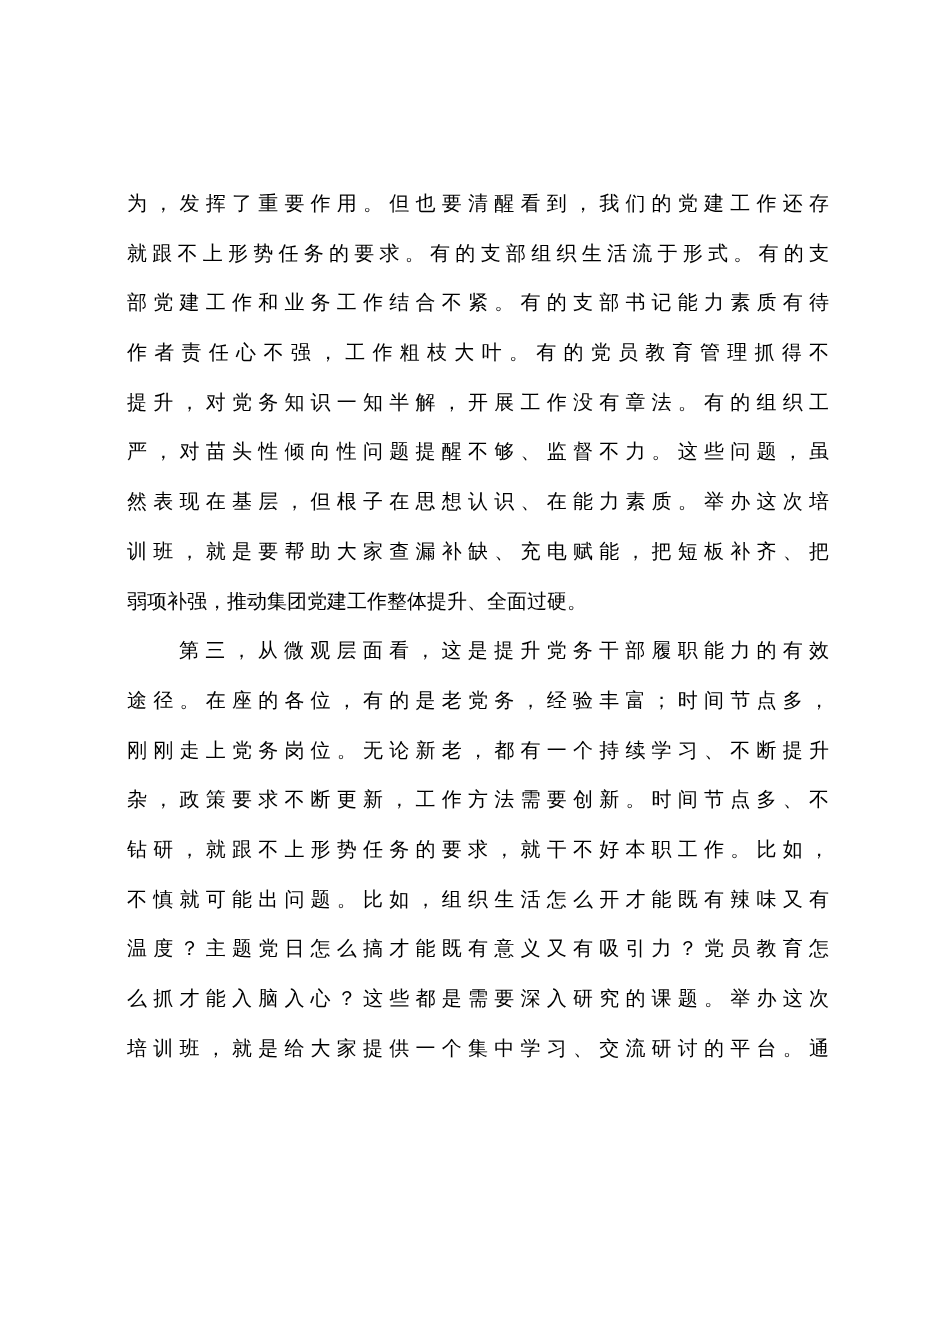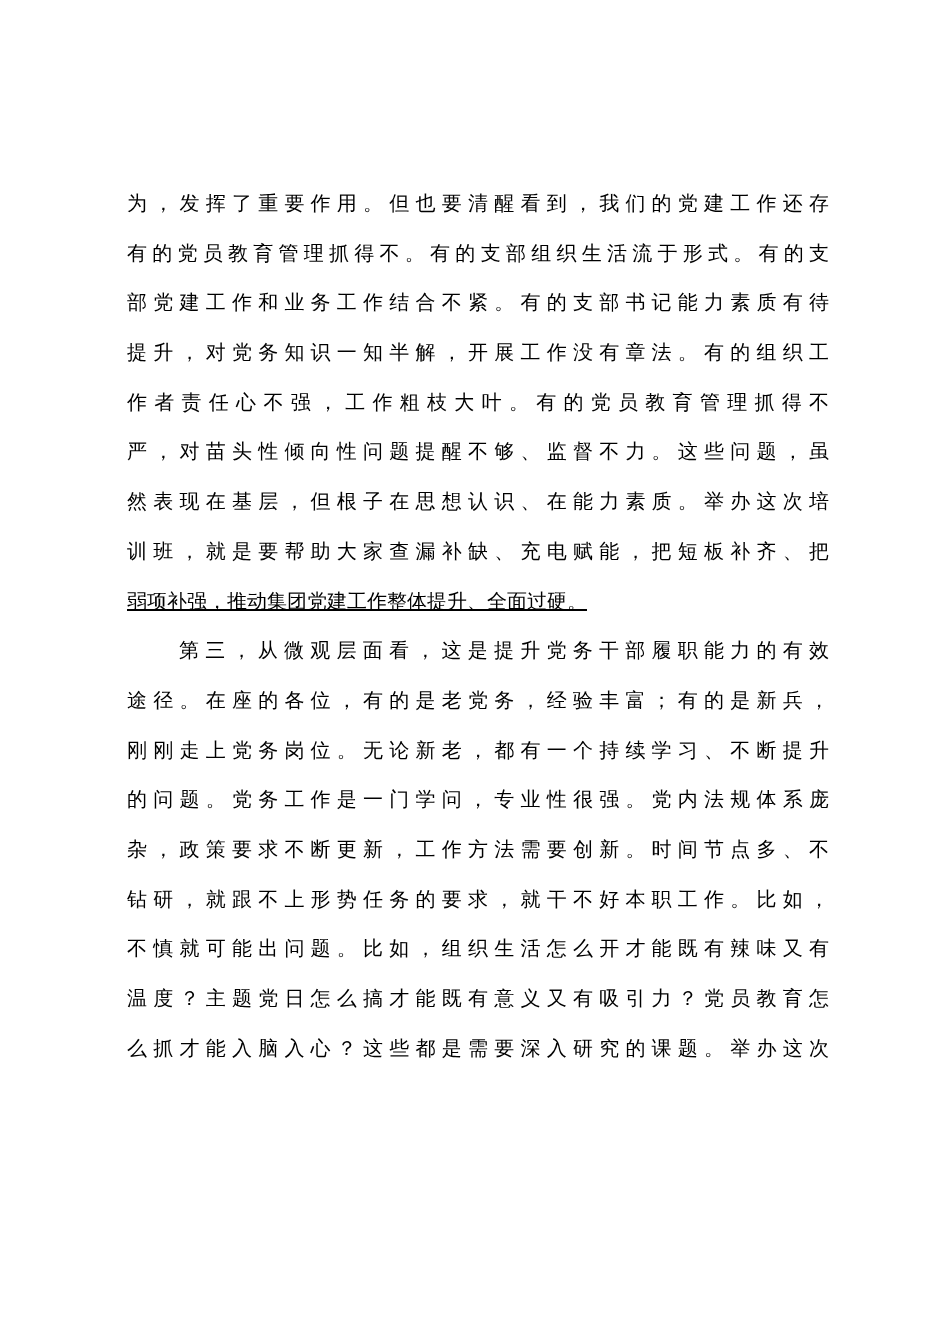--- a/index.html
+++ b/index.html
@@ -40,50 +40,49 @@
       font-size: 20px;
       white-space: nowrap;
       overflow: visible;
       text-align: justify;
       text-align-last: justify;
       text-justify: inter-character;
     }
     .line.last {
       text-align: left;
       text-align-last: left;
-      text-decoration: underline;
     }
     .line.indent {
       text-indent: 52px;
     }
   </style>
 </head>
 <body>
 
 <div class="page">
   <div class="text-block">
 
     <div class="paragraph">
       <div class="line">为，发挥了重要作用。但也要清醒看到，我们的党建工作还存</div>
-      <div class="line">有的党员教育管理抓得不。有的支部组织生活流于形式。有的支</div>
+      <div class="line">就跟不上形势任务的要求。有的支部组织生活流于形式。有的支</div>
       <div class="line">部党建工作和业务工作结合不紧。有的支部书记能力素质有待</div>
+      <div class="line">作者责任心不强，工作粗枝大叶。有的党员教育管理抓得不</div>
       <div class="line">提升，对党务知识一知半解，开展工作没有章法。有的组织工</div>
-      <div class="line">作者责任心不强，工作粗枝大叶。有的党员教育管理抓得不</div>
       <div class="line">严，对苗头性倾向性问题提醒不够、监督不力。这些问题，虽</div>
       <div class="line">然表现在基层，但根子在思想认识、在能力素质。举办这次培</div>
       <div class="line">训班，就是要帮助大家查漏补缺、充电赋能，把短板补齐、把</div>
       <div class="line last">弱项补强，推动集团党建工作整体提升、全面过硬。</div>
     </div>
 
     <div class="paragraph">
       <div class="line indent">第三，从微观层面看，这是提升党务干部履职能力的有效</div>
-      <div class="line">途径。在座的各位，有的是老党务，经验丰富；有的是新兵，</div>
+      <div class="line">途径。在座的各位，有的是老党务，经验丰富；时间节点多，</div>
       <div class="line">刚刚走上党务岗位。无论新老，都有一个持续学习、不断提升</div>
-      <div class="line">的问题。党务工作是一门学问，专业性很强。党内法规体系庞</div>
       <div class="line">杂，政策要求不断更新，工作方法需要创新。时间节点多、不</div>
       <div class="line">钻研，就跟不上形势任务的要求，就干不好本职工作。比如，</div>
       <div class="line">不慎就可能出问题。比如，组织生活怎么开才能既有辣味又有</div>
       <div class="line">温度？主题党日怎么搞才能既有意义又有吸引力？党员教育怎</div>
       <div class="line">么抓才能入脑入心？这些都是需要深入研究的课题。举办这次</div>
+      <div class="line">培训班，就是给大家提供一个集中学习、交流研讨的平台。通</div>
     </div>
 
   </div>
 </div>
 
 </body></html>

